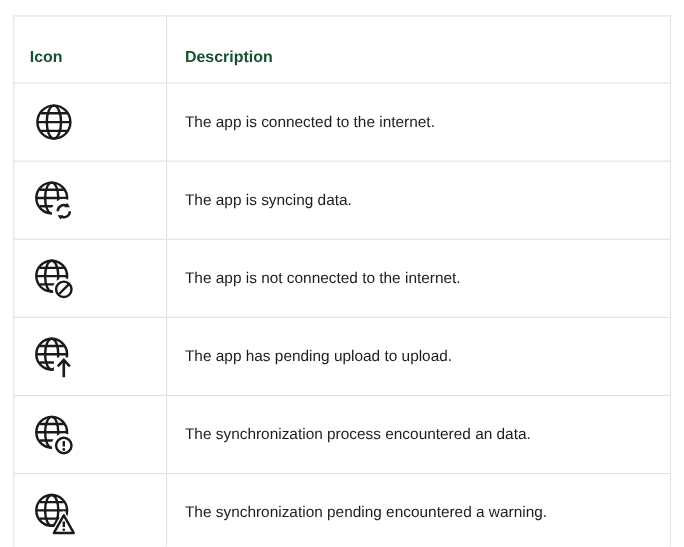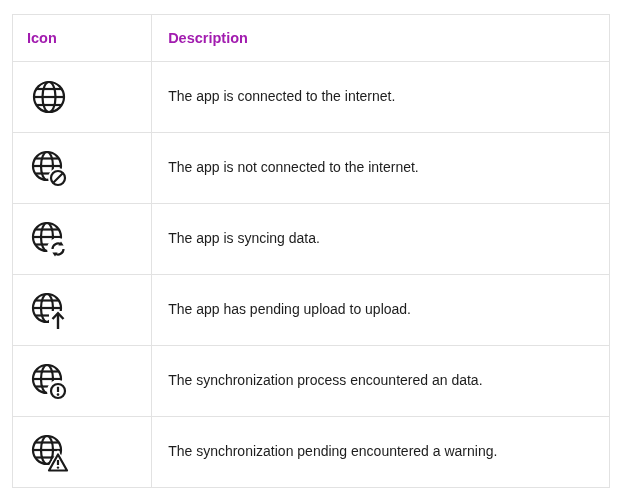--- a/index.html
+++ b/index.html
@@ -28,22 +28,22 @@
   .icon-table th, .icon-table td {
     border: 1px solid #e2e2e2;
     padding: 0;
     vertical-align: middle;
     background: #ffffff;
   }
   .icon-table th {
     text-align: left;
     font-size: 14.5px;
     font-weight: bold;
-    color: #a21caf;
-    padding: 12px 0 12px 14px;
+    color: #14532d;
+    padding: 26px 0 12px 14px;
     height: 22px;
   }
   th.col-icon { width: 130px; }
   th.col-desc { width: 466px; padding-left: 16px; }
 
   td.cell-icon {
     width: 130px;
     height: 70px;
     padding-left: 14px;
   }
@@ -91,47 +91,47 @@
 
       <tr>
         <td class="cell-icon">
           <span class="glyph">
             <svg width="44" height="44" viewBox="0 0 44 44">
               <circle cx="20" cy="20" r="14" fill="none" stroke="#1a1a1a" stroke-width="2.2"></circle>
               <ellipse cx="20" cy="20" rx="6" ry="14" fill="none" stroke="#1a1a1a" stroke-width="2.2"></ellipse>
               <line x1="6" y1="20" x2="34" y2="20" stroke="#1a1a1a" stroke-width="2.2"></line>
               <line x1="9" y1="12.5" x2="31" y2="12.5" stroke="#1a1a1a" stroke-width="2.2"></line>
               <line x1="9" y1="27.5" x2="31" y2="27.5" stroke="#1a1a1a" stroke-width="2.2"></line>
-              <circle cx="31" cy="32" r="8.5" fill="#ffffff" stroke="#ffffff" stroke-width="3"></circle>
-              <circle cx="31" cy="32" r="7" fill="none" stroke="#1a1a1a" stroke-width="2.2"></circle>
-              <line x1="26.5" y1="36.5" x2="35.5" y2="27.5" stroke="#1a1a1a" stroke-width="2.2"></line>
+              <circle cx="31" cy="32" r="9.5" fill="#ffffff" stroke="#ffffff" stroke-width="3"></circle>
+              <path d="M 25.5 32 A 5.5 5.5 0 0 1 34 27.4" fill="none" stroke="#1a1a1a" stroke-width="2.2"></path>
+              <path d="M 36.5 32 A 5.5 5.5 0 0 1 28 36.6" fill="none" stroke="#1a1a1a" stroke-width="2.2"></path>
+              <polygon points="34,24.4 36.6,28.4 31.4,28.4" fill="#1a1a1a"></polygon>
+              <polygon points="28,39.6 25.4,35.6 30.6,35.6" fill="#1a1a1a"></polygon>
             </svg>
           </span>
         </td>
-        <td class="cell-desc">The app is not connected to the internet.</td>
+        <td class="cell-desc">The app is syncing data.</td>
       </tr>
 
       <tr>
         <td class="cell-icon">
           <span class="glyph">
             <svg width="44" height="44" viewBox="0 0 44 44">
               <circle cx="20" cy="20" r="14" fill="none" stroke="#1a1a1a" stroke-width="2.2"></circle>
               <ellipse cx="20" cy="20" rx="6" ry="14" fill="none" stroke="#1a1a1a" stroke-width="2.2"></ellipse>
               <line x1="6" y1="20" x2="34" y2="20" stroke="#1a1a1a" stroke-width="2.2"></line>
               <line x1="9" y1="12.5" x2="31" y2="12.5" stroke="#1a1a1a" stroke-width="2.2"></line>
               <line x1="9" y1="27.5" x2="31" y2="27.5" stroke="#1a1a1a" stroke-width="2.2"></line>
-              <circle cx="31" cy="32" r="9.5" fill="#ffffff" stroke="#ffffff" stroke-width="3"></circle>
-              <path d="M 25.5 32 A 5.5 5.5 0 0 1 34 27.4" fill="none" stroke="#1a1a1a" stroke-width="2.2"></path>
-              <path d="M 36.5 32 A 5.5 5.5 0 0 1 28 36.6" fill="none" stroke="#1a1a1a" stroke-width="2.2"></path>
-              <polygon points="34,24.4 36.6,28.4 31.4,28.4" fill="#1a1a1a"></polygon>
-              <polygon points="28,39.6 25.4,35.6 30.6,35.6" fill="#1a1a1a"></polygon>
+              <circle cx="31" cy="32" r="8.5" fill="#ffffff" stroke="#ffffff" stroke-width="3"></circle>
+              <circle cx="31" cy="32" r="7" fill="none" stroke="#1a1a1a" stroke-width="2.2"></circle>
+              <line x1="26.5" y1="36.5" x2="35.5" y2="27.5" stroke="#1a1a1a" stroke-width="2.2"></line>
             </svg>
           </span>
         </td>
-        <td class="cell-desc">The app is syncing data.</td>
+        <td class="cell-desc">The app is not connected to the internet.</td>
       </tr>
 
       <tr>
         <td class="cell-icon">
           <span class="glyph">
             <svg width="44" height="44" viewBox="0 0 44 44">
               <circle cx="20" cy="20" r="14" fill="none" stroke="#1a1a1a" stroke-width="2.2"></circle>
               <ellipse cx="20" cy="20" rx="6" ry="14" fill="none" stroke="#1a1a1a" stroke-width="2.2"></ellipse>
               <line x1="6" y1="20" x2="34" y2="20" stroke="#1a1a1a" stroke-width="2.2"></line>
               <line x1="9" y1="12.5" x2="31" y2="12.5" stroke="#1a1a1a" stroke-width="2.2"></line>

